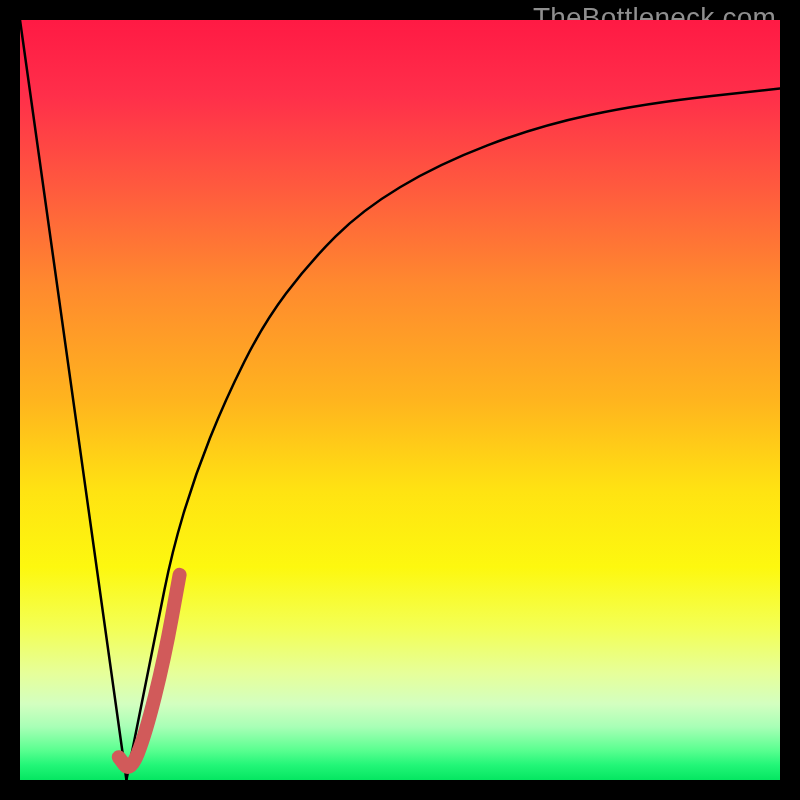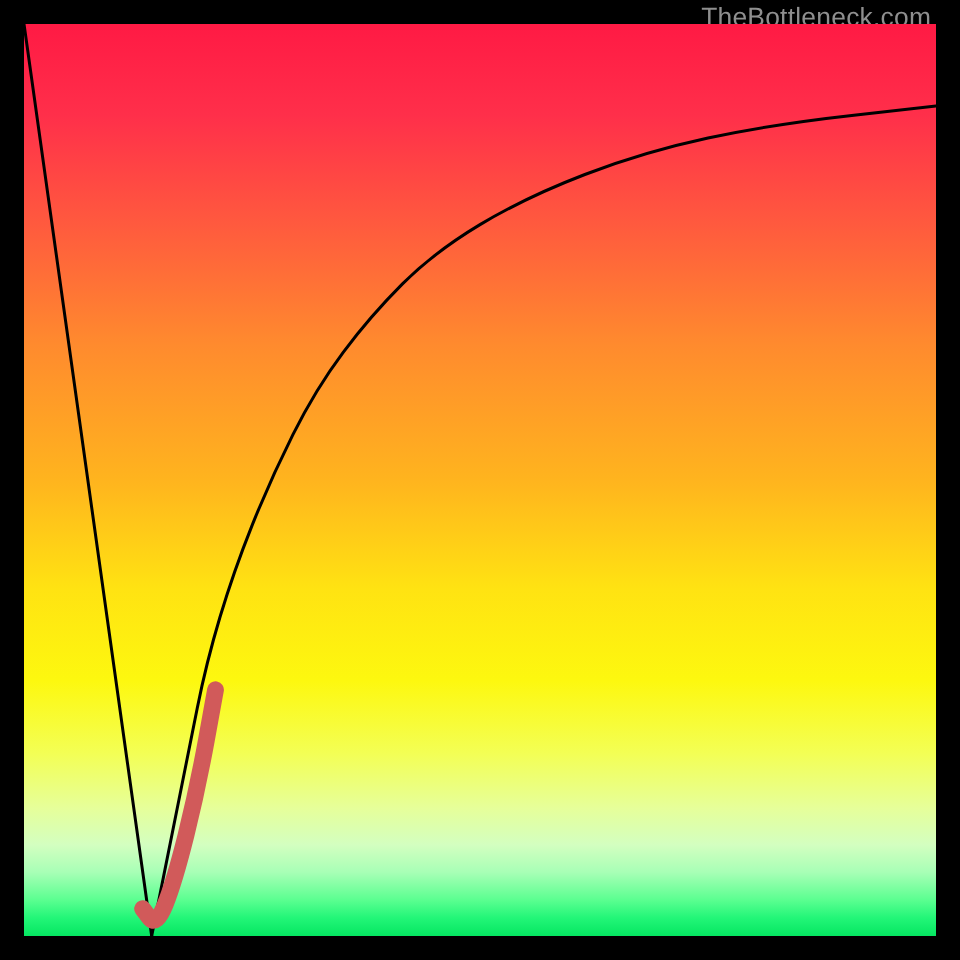--- a/index.html
+++ b/index.html
@@ -34,21 +34,21 @@
     position: absolute;
     inset: 0;
     width: 760px;
     height: 760px;
   }
   .watermark {
     position: absolute;
     top: 2px;
     right: 24px;
     font-family: Arial, Helvetica, sans-serif;
-    font-size: 22px;
+    font-size: 28px;
     color: #8f8f8f;
     letter-spacing: 0.2px;
   }
 </style>
 </head>
 <body>
 
 <div class="frame">
 
   <div class="watermark">TheBottleneck.com</div>

